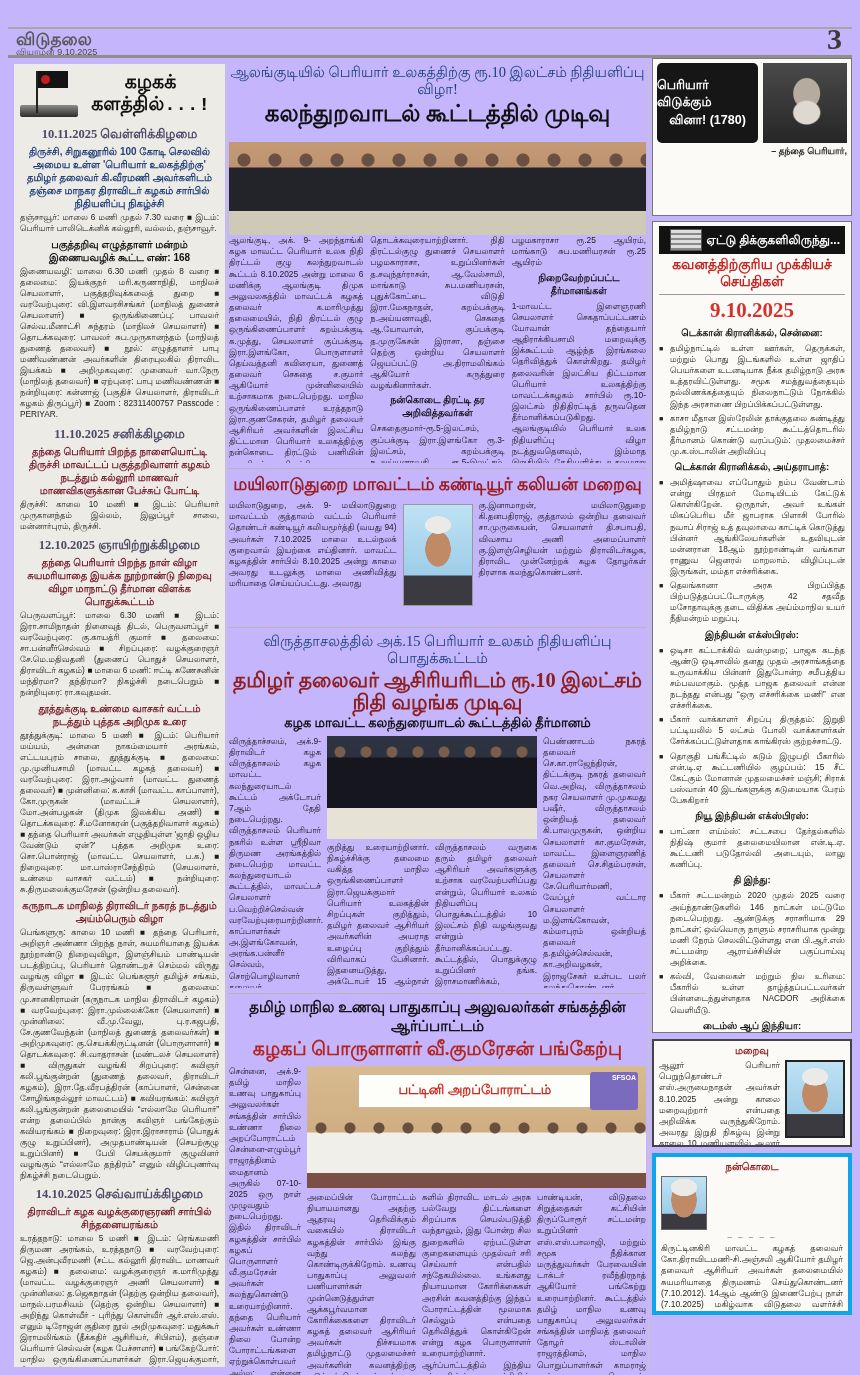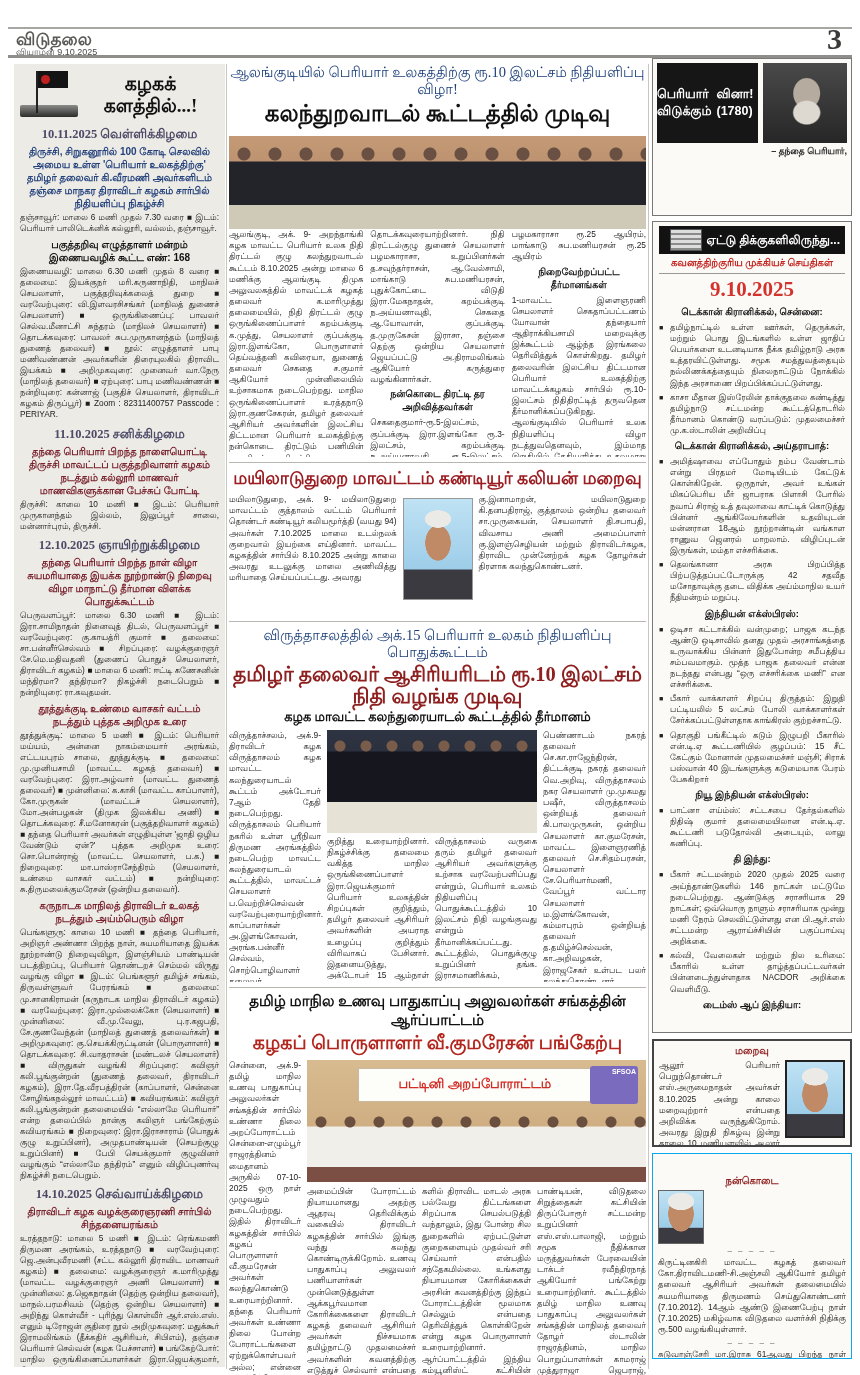--- a/index.html
+++ b/index.html
@@ -1,54 +1,54 @@
 <!DOCTYPE html>
 <html><head>
 <meta charset="utf-8">
 <style>
   html,body{margin:0;padding:0;background:#dddad4;}
-  .page{position:relative;width:860px;height:1375px;background:#ffffff;margin:0 auto;
+  .page{position:relative;width:860px;height:1375px;background:#c4b5fd;margin:0 auto;
         font-family:"Liberation Sans",sans-serif;color:#1c1c1c;overflow:hidden;}
   .rule{position:absolute;left:8px;right:8px;}
   .top-rule{top:27px;border-top:2px solid #a8a6a2;}
   .head-rule{top:55px;border-top:3px solid #908e8a;}
   .mast-title{position:absolute;left:16px;top:30px;font-family:"Liberation Serif",serif;
               font-weight:bold;font-size:17px;color:#5a5a58;}
   .mast-date{position:absolute;left:16px;top:47px;font-size:9px;color:#4a4a48;}
   .page-num{position:absolute;right:18px;top:22px;font-family:"Liberation Serif",serif;
             font-weight:bold;font-size:30px;color:#3a3a38;}
   .vsep{position:absolute;top:64px;bottom:6px;border-left:1px solid #c9c6c0;}
   .vsep1{left:226px;} .vsep2{left:648px;}
 
   
   .left-col{position:absolute;left:14px;top:64px;width:211px;height:1303px;background:#edebe6;
             box-sizing:border-box;padding:5px 6px;overflow:hidden;}
   .lc-head{display:flex;align-items:center;gap:4px;margin-bottom:2px;}
-  .lc-title{flex:1;text-align:center;font-family:Liberation Serif, serif;font-weight:bold;
+  .lc-title{flex:1;text-align:center;font-family:Liberation Mono, monospace;font-weight:bold;
             font-size:19px;line-height:1.15;color:#111;}
   .dk-flag{position:relative;width:58px;height:52px;flex:none;}
   .dk-flag .pole{position:absolute;left:16px;top:2px;width:2px;height:42px;background:#222;}
   .dk-flag .cloth{position:absolute;left:18px;top:2px;width:30px;height:17px;background:#141414;}
   .dk-flag .cloth:after{content:"";position:absolute;left:3px;top:4px;width:9px;height:9px;
             border-radius:50%;background:#c02020;}
   .dk-flag .ground{position:absolute;left:0;bottom:4px;width:100%;height:12px;border-radius:2px;
             background:linear-gradient(180deg,#8c8c8a,#2c2c2a);}
   .ev-date{font-family:"Liberation Serif",serif;font-weight:bold;font-size:12.5px;color:#4c4a66;
            text-align:center;margin:6px 0 2px;}
   .ev-head{font-weight:bold;font-size:10px;line-height:1.3;text-align:center;margin:2px 0;}
   .ev-head.navy{color:#24427c;} .ev-head.maroon{color:#7a2430;} .ev-head.black{color:#111;}
   .ev-body{font-size:8.3px;line-height:1.33;text-align:justify;margin:1px 0 4px;}
 
   
   .mid-col{position:absolute;left:229px;top:64px;width:417px;}
   .art-sep{border-top:1px solid #b9b6b0;margin:5px 0;}
   .kicker{font-family:"Liberation Serif",serif;font-weight:normal;text-align:center;
           font-size:14.5px;color:#1c3f7a;line-height:1.2;}
   .head-a{font-family:"Liberation Serif",serif;font-weight:bold;text-align:center;
-          font-size:23px;color:#111;margin:2px 0 10px;line-height:1.1;}
+          font-size:23px;color:#111;margin:2px 0 16px;line-height:1.1;}
   h1,h2{margin:0;}
   .photo{position:relative;overflow:hidden;background:#888;}
   .ph-a{width:100%;height:93px;
     background-image:
       radial-gradient(circle at 15px 18px,#6a5042 6px,rgba(0,0,0,0) 7px),
       linear-gradient(180deg,rgba(0,0,0,0) 0 25px,#23232a 26px 74%,#cfc9b8 74% 100%),
       linear-gradient(180deg,#c49a76,#a87f61);
     background-size:31px 100%,100% 100%,100% 100%;
     background-repeat:repeat-x,no-repeat,no-repeat;}
   .cols{display:flex;gap:7px;}
@@ -107,49 +107,49 @@
     border-radius:3px;display:flex;align-items:flex-start;justify-content:flex-end;
     color:#fff;font-weight:bold;font-size:7px;padding:2px;box-sizing:border-box;}
   .inner-cols3{display:flex;gap:6px;margin-top:4px;}
   .inner-cols3 .c{flex:1;min-width:0;}
 
   
   .right-col{position:absolute;left:652px;top:58px;width:200px;}
   .pq-box{border:1px solid #777;background:#fbfaf7;padding:4px;height:158px;
           box-sizing:border-box;overflow:hidden;margin-bottom:5px;}
   .pq-top{display:flex;gap:5px;margin-bottom:3px;}
-  .pq-title{flex:1;background:#161616;color:#fff;border-radius:0;height:80px;
-    display:flex;justify-content:center;align-items:center;
+  .pq-title{flex:1;background:#161616;color:#fff;border-radius:5px;height:80px;
+    display:flex;flex-direction:column;justify-content:center;align-items:center;
     font-weight:bold;font-size:12.5px;line-height:1.4;}
   .ph-periyar{width:84px;height:80px;flex:none;
     background-image:
       radial-gradient(ellipse 16px 14px at 52% 62%,#ddd8d0 80%,rgba(0,0,0,0) 90%),
       radial-gradient(ellipse 14px 16px at 52% 38%,#b5ab9e 92%,rgba(0,0,0,0) 100%),
       linear-gradient(180deg,#4a4a4a,#262626);}
   .pq-body{margin:2px 0;font-size:8.3px;line-height:1.35;text-align:justify;}
   .pq-attr{text-align:right;font-weight:bold;font-size:9px;}
 
   .dg-box{border:1px solid #777;background:#fbfaf7;padding:4px 6px;height:812px;
           box-sizing:border-box;overflow:hidden;margin-bottom:6px;}
   .dg-banner{background:#121212;color:#fff;display:flex;align-items:center;gap:5px;
     padding:3px 5px;font-weight:bold;font-size:12px;justify-content:flex-end;}
   .np-icon{width:30px;height:20px;flex:none;border:1px solid #555;
     background:repeating-linear-gradient(180deg,#ddd 0 3px,#8a8a8a 3px 5px);}
   .dg-sub{font-family:"Liberation Serif",serif;font-weight:bold;text-align:center;
-    color:#c4231f;font-size:10px;border-bottom:1px solid #999;padding:3px 0;}
+    color:#c4231f;font-size:14px;border-bottom:1px solid #999;padding:3px 0;}
   .dg-date{font-family:"Liberation Serif",serif;font-weight:bold;text-align:center;
     color:#d4322c;font-size:21px;margin:3px 0 1px;}
   .dg-head{font-weight:bold;font-size:9.5px;text-align:center;margin:4px 0 2px;color:#111;}
   .dg-item{position:relative;padding-left:11px;font-size:8.3px;line-height:1.34;
     text-align:justify;margin:3px 0;}
   .dg-item:before{content:"■";position:absolute;left:0;top:1px;font-size:7px;color:#222;}
 
   .ob-box{border:2px solid #444;background:#fbfaf7;padding:3px 5px;height:108px;
           box-sizing:border-box;overflow:hidden;margin-bottom:6px;}
-  .dn-box{border:1px solid #0ea5e9;background:#fbfaf7;padding:20px 5px;height:206px;
+  .dn-box{border:4px solid #0ea5e9;background:#fbfaf7;padding:3px 5px;height:162px;
           box-sizing:border-box;overflow:hidden;}
   .box-title{font-weight:bold;text-align:center;font-size:10px;color:#8e1f1f;margin:1px 0 2px;}
   .ob-row{display:flex;gap:5px;}
   .ob-row p.t{flex:1;min-width:0;}
   .ph-ob{width:56px;height:74px;border:2px solid #222;}
   .ph-dn{width:44px;height:52px;border:1px solid #666;}
   .dn-sep{text-align:center;color:#555;font-size:8px;letter-spacing:2px;margin:2px 0;}
 </style>
 </head>
 <body>
@@ -190,21 +190,21 @@
     <div class="ev">
       <div class="ev-date">12.10.2025 ஞாயிற்றுக்கிழமை</div>
       <div class="ev-head maroon">தந்தை பெரியார் பிறந்த நாள் விழா சுயமரியாதை இயக்க நூற்றாண்டு நிறைவு விழா மாநாட்டு தீர்மான விளக்க பொதுக்கூட்டம்</div>
       <div class="ev-body">பெருவளப்பூர்: மாலை 6.30 மணி ■ இடம்: இரா.சாமிநாதன் நினைவுத் திடல், பெருவளப்பூர் ■ வரவேற்புரை: கு.காயத்ரி குமார் ■ தலைமை: சா.பன்னீர்செல்வம் ■ சிறப்புரை: வழக்குரைஞர் சே.மெ.மதிவதனி (துணைப் பொதுச் செயலாளர், திராவிடர் கழகம்) ■ மாலை 6 மணி: ஈட்டி கணேசனின் மந்திரமா? தந்திரமா? நிகழ்ச்சி நடைபெறும் ■ நன்றியுரை: ரா.கவுதமன்.</div>
     </div>
     <div class="ev">
       <div class="ev-head maroon">தூத்துக்குடி உண்மை வாசகர் வட்டம் நடத்தும் புத்தக அறிமுக உரை</div>
       <div class="ev-body">தூத்துக்குடி: மாலை 5 மணி ■ இடம்: பெரியார் மய்யம், அன்னை நாகம்மையார் அரங்கம், எட்டயபுரம் சாலை, தூத்துக்குடி ■ தலைமை: மு.முனியசாமி (மாவட்ட கழகத் தலைவர்) ■ வரவேற்புரை: இரா.அழ்வார் (மாவட்ட துணைத் தலைவர்) ■ முன்னிலை: க.காசி (மாவட்ட காப்பாளர்), கோ.முருகன் (மாவட்டச் செயலாளர்), மோ.அன்பழகன் (திமுக இலக்கிய அணி) ■ தொடக்கவுரை: சீ.மனோகரன் (பகுத்தறிவாளர் கழகம்) ■ தந்தை பெரியார் அவர்கள் எழுதியுள்ள 'ஜாதி ஒழிய வேண்டும் ஏன்?' புத்தக அறிமுக உரை: சொ.பொன்ராஜ் (மாவட்ட செயலாளர், ப.க.) ■ நிறைவுரை: மா.பாஸ்ராசேந்திரம் (செயலாளர், உண்மை வாசகர் வட்டம்) ■ நன்றியுரை: சு.திருமலைக்குமரேசன் (ஒன்றிய தலைவர்).</div>
     </div>
     <div class="ev">
-      <div class="ev-head maroon">கருநாடக மாநிலத் திராவிடர் உலகத் நடத்தும் அய்ம்பெரும் விழா</div>
+      <div class="ev-head maroon">கருநாடக மாநிலத் திராவிடர் நகரத் நடத்தும் அய்ம்பெரும் விழா</div>
       <div class="ev-body">பெங்களுரு: காலை 10 மணி ■ தந்தை பெரியார், அறிஞர் அண்ணா பிறந்த நாள், சுயமரியாதை இயக்க நூற்றாண்டு நிறைவுவிழா, இளஞ்சியம் பாண்டியன் படத்திறப்பு, பெரியார் தொண்டறச் செம்மல் விருது வழங்கு விழா ■ இடம்: பெங்களூர் தமிழ்ச் சங்கம், திருவள்ளுவர் பேரரங்கம் ■ தலைமை: மு.சானகிராமன் (கருநாடக மாநில திராவிடர் கழகம்) ■ வரவேற்புரை: இரா.முல்லைக்கோ (செயலாளர்) ■ முன்னிலை: வீ.மு.வேலு, பு.ர.கஜபதி, சே.குணவேந்தன் (மாநிலத் துணைத் தலைவர்கள்) ■ அறிமுகவுரை: கு.செயக்கிருட்டினன் (பொருளாளர்) ■ தொடக்கவுரை: சி.வாதராசன் (மண்டலச் செயலாளர்) ■ விருதுகள் வழங்கி சிறப்புரை: கவிஞர் கலி.பூங்குன்றன் (துணைத் தலைவர், திராவிடர் கழகம்), இரா.தே.வீரபத்திரன் (காப்பாளர், சென்னை சோழிங்கநல்லூர் மாவட்டம்) ■ கவியரங்கம்: கவிஞர் கலி.பூங்குன்றன் தலைமையில் “எல்லாமே பெரியார்” என்ற தலைப்பில் நான்கு கவிஞர் பங்கேற்கும் கவியரங்கம் ■ நிறைவுரை: இரா.இராசாராம் (பொதுக் குழு உறுப்பினர்), அமுதபாண்டியன் (செயற்குழு உறுப்பினர்) ■ பேபி செயக்குமார் குழுவினர் வழங்கும் “எல்லாமே தந்திரம்” எனும் விழிப்புணர்வு நிகழ்ச்சி நடைபெறும்.</div>
     </div>
     <div class="ev">
       <div class="ev-date">14.10.2025 செவ்வாய்க்கிழமை</div>
       <div class="ev-head maroon">திராவிடர் கழக வழக்குரைஞரணி சார்பில் சிந்தனையரங்கம்</div>
       <div class="ev-body">உரத்தநாடு: மாலை 5 மணி ■ இடம்: ரெங்கமணி திருமண அரங்கம், உரத்தநாடு ■ வரவேற்புரை: ஜெ.அன்புவீரமணி (சட்ட கல்லூரி திராவிட மாணவர் கழகம்) ■ தலைமை: வழக்குரைஞர் க.மாரிமுத்து (மாவட்ட வழக்குரைஞர் அணி செயலாளர்) ■ முன்னிலை: த.ஜெகநாதன் (தெற்கு ஒன்றிய தலைவர்), மாநல்.பரமசிவம் (தெற்கு ஒன்றிய செயலாளர்) ■ அறிந்து கொள்வீர் - புரிந்து கொள்வீர் ஆர்.எஸ்.எஸ். எனும் டிரோஜன் குதிரை நூல் அறிமுகவுரை: மதுக்கூர் இராமலிங்கம் (தீக்கதிர் ஆசிரியர், சிபிஎம்), தஞ்சை பெரியார் செல்வன் (கழக பேச்சாளர்) ■ பங்கேற்போர்: மாநில ஒருங்கிணைப்பாளர்கள் இரா.ஜெயக்குமார், இரா.குணசேகரன், அ.அருணகிரி (மாவட்ட செயலாளர்), சோலை இளைபாரதி (அரசு வழக்குரைஞர், திமுக) ■ நன்றியுரை: தே.பிரசாந் (சட்டத்துறை) ■ ஏற்பாடு: திராவிடர் கழக சட்டத் துறை, தெற்கு ஒன்றியம், உரத்தநாடு.</div>
     </div>
   </aside>
 
   <main class="mid-col">

